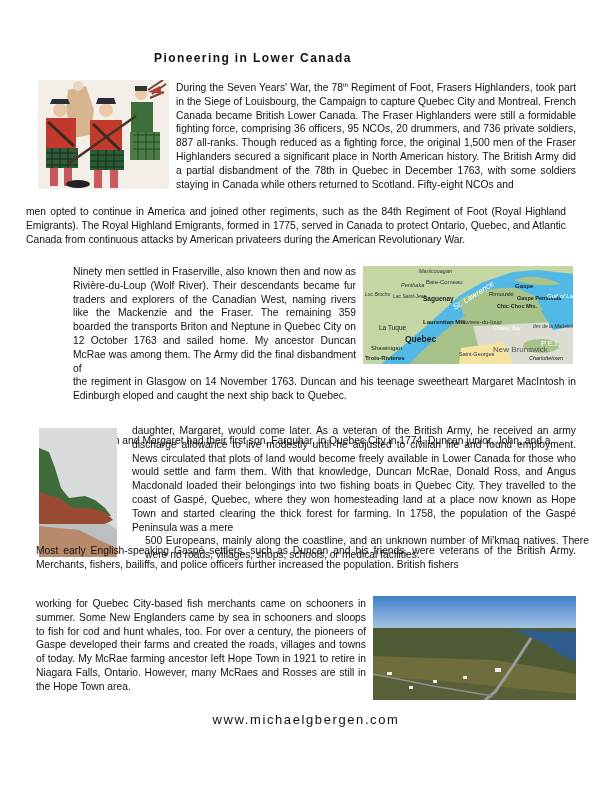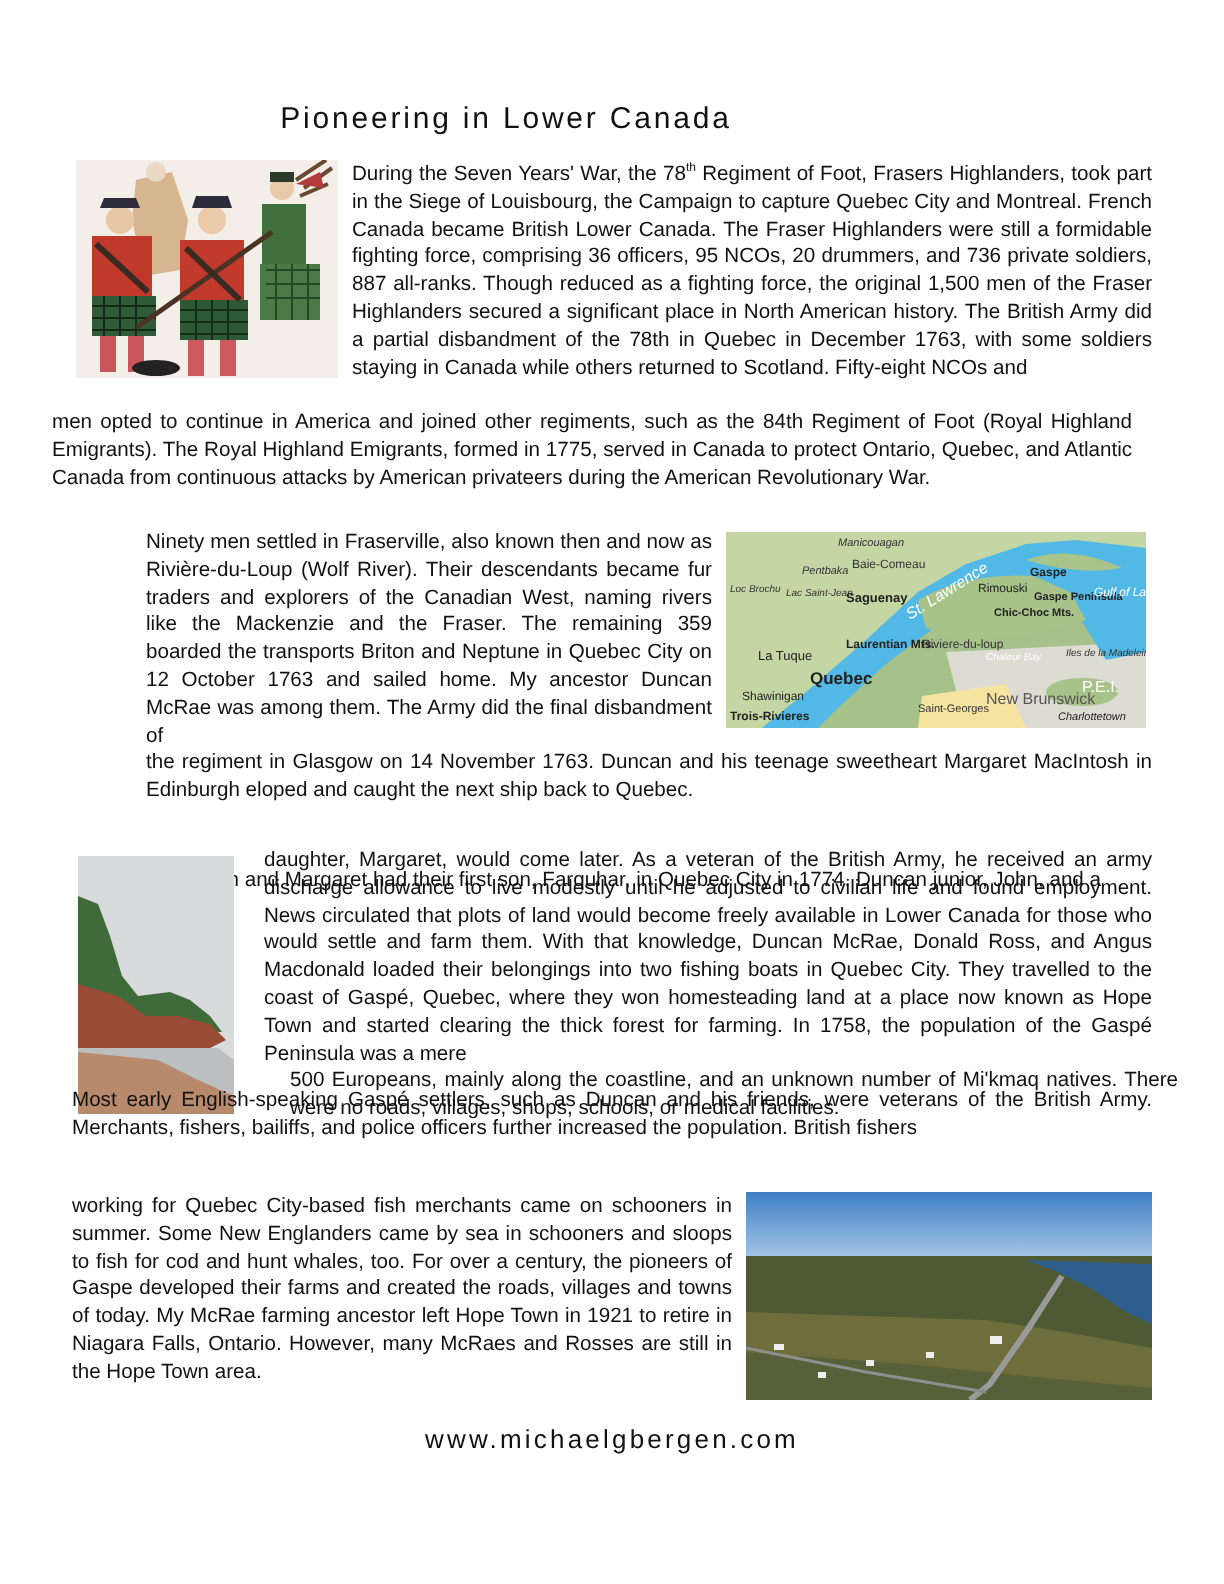--- a/index.html
+++ b/index.html
@@ -1,17 +1,17 @@
 <!DOCTYPE html>
 <html><head>
 <meta charset="utf-8">
 <style>
   html, body { margin:0; padding:0; background:#ffffff; }
   body { width:612px; height:792px; position:relative; overflow:hidden; font-family:"Liberation Sans", sans-serif; color:#111; }
-  .title { position:absolute; left:0; width:506px; top:51px; text-align:center; font-weight:normal; font-size:15px; letter-spacing:1.4px; }
+  .title { position:absolute; left:0; width:506px; top:51px; text-align:center; font-weight:bold; font-size:12px; letter-spacing:1.4px; }
   .p { position:absolute; font-size:10.3px; line-height:13.8px; text-align:justify; margin:0; }
   .p b { font-weight:normal; }
   .img { position:absolute; overflow:hidden; }
   .footer { position:absolute; left:0; width:612px; top:712px; text-align:center; font-weight:normal; font-size:13px; letter-spacing:1.6px; }
   sup { font-size:6px; line-height:0; }
 </style>
 </head>
 <body>
 
 <div class="title">Pioneering in Lower Canada</div>

